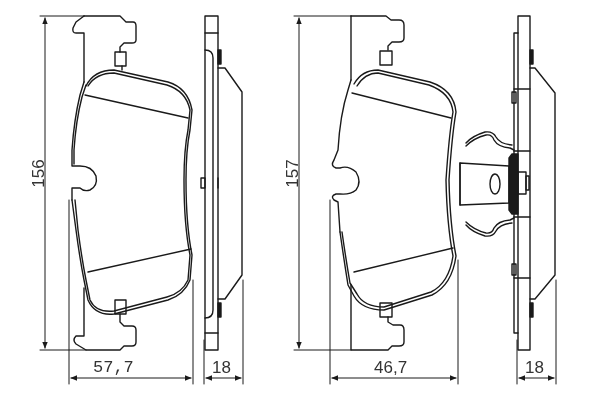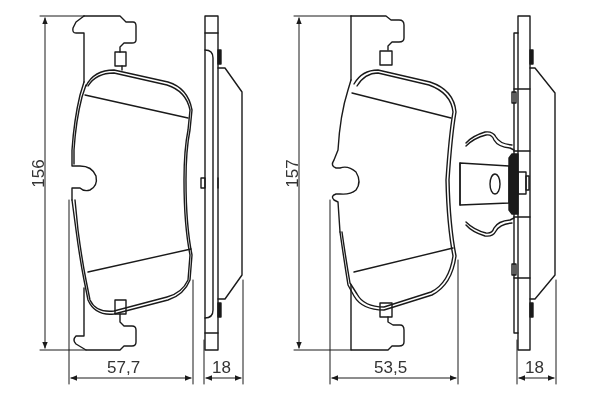--- a/index.html
+++ b/index.html
@@ -109,18 +109,18 @@
     <line x1="330" y1="200" x2="330" y2="384"></line>
     <line x1="458" y1="260" x2="458" y2="384"></line>
     <line x1="332" y1="378" x2="456" y2="378" marker-start="url(#arr)" marker-end="url(#arr)"></line>
     <line x1="517" y1="340" x2="517" y2="384"></line>
     <line x1="556" y1="280" x2="556" y2="384"></line>
     <line x1="519" y1="378" x2="554" y2="378" marker-start="url(#arr)" marker-end="url(#arr)"></line>
   </g>
 </svg>
 
 <div class="dimtext vert" style="left:23px; top:165px; width:30px; text-align:center;">156</div>
-<div class="dimtext" style="left:107px; top:359px;">57,7</div>
+<div class="dimtext" style="left:93px; top:359px;font-family:Liberation Mono, monospace;">57,7</div>
 <div class="dimtext" style="left:212px; top:359px;">18</div>
 
 <div class="dimtext vert" style="left:277px; top:165px; width:30px; text-align:center;">157</div>
-<div class="dimtext" style="left:374px; top:359px;">53,5</div>
+<div class="dimtext" style="left:374px; top:359px;">46,7</div>
 <div class="dimtext" style="left:525px; top:359px;">18</div>
 
 </body></html>

